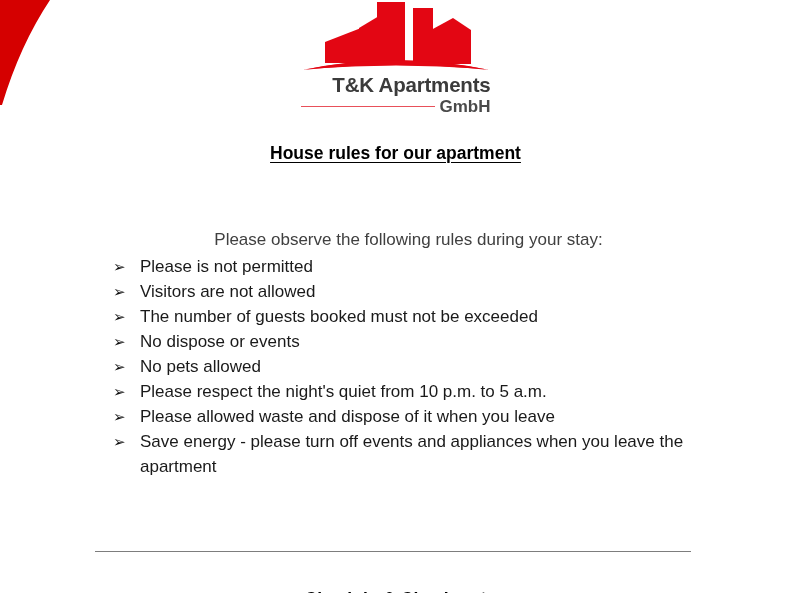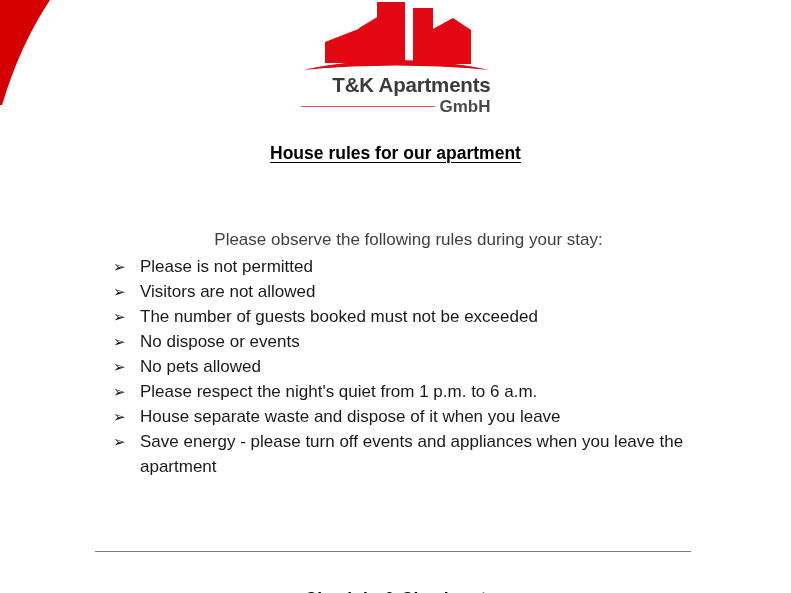--- a/index.html
+++ b/index.html
@@ -203,25 +203,25 @@
     <li>
       <span class="bullet-arrow-icon">➢</span>
       <span class="rule-text">No dispose or events</span>
     </li>
     <li>
       <span class="bullet-arrow-icon">➢</span>
       <span class="rule-text">No pets allowed</span>
     </li>
     <li>
       <span class="bullet-arrow-icon">➢</span>
-      <span class="rule-text">Please respect the night's quiet from 1 p.m. to 6 a.m.</span>
-    </li>
-    <li>
-      <span class="bullet-arrow-icon">➢</span>
-      <span class="rule-text">House separate waste and dispose of it when you leave</span>
+      <span class="rule-text">Please respect the night's quiet from 10 p.m. to 5 a.m.</span>
+    </li>
+    <li>
+      <span class="bullet-arrow-icon">➢</span>
+      <span class="rule-text">Please allowed waste and dispose of it when you leave</span>
     </li>
     <li>
       <span class="bullet-arrow-icon">➢</span>
       <span class="rule-text">Save energy - please turn off events and appliances when you leave the apartment</span>
     </li>
   </ul>
 
 <div id="section-divider"></div>
 <h2 id="checkin-heading">Check-in &amp; Check-out</h2>
 

